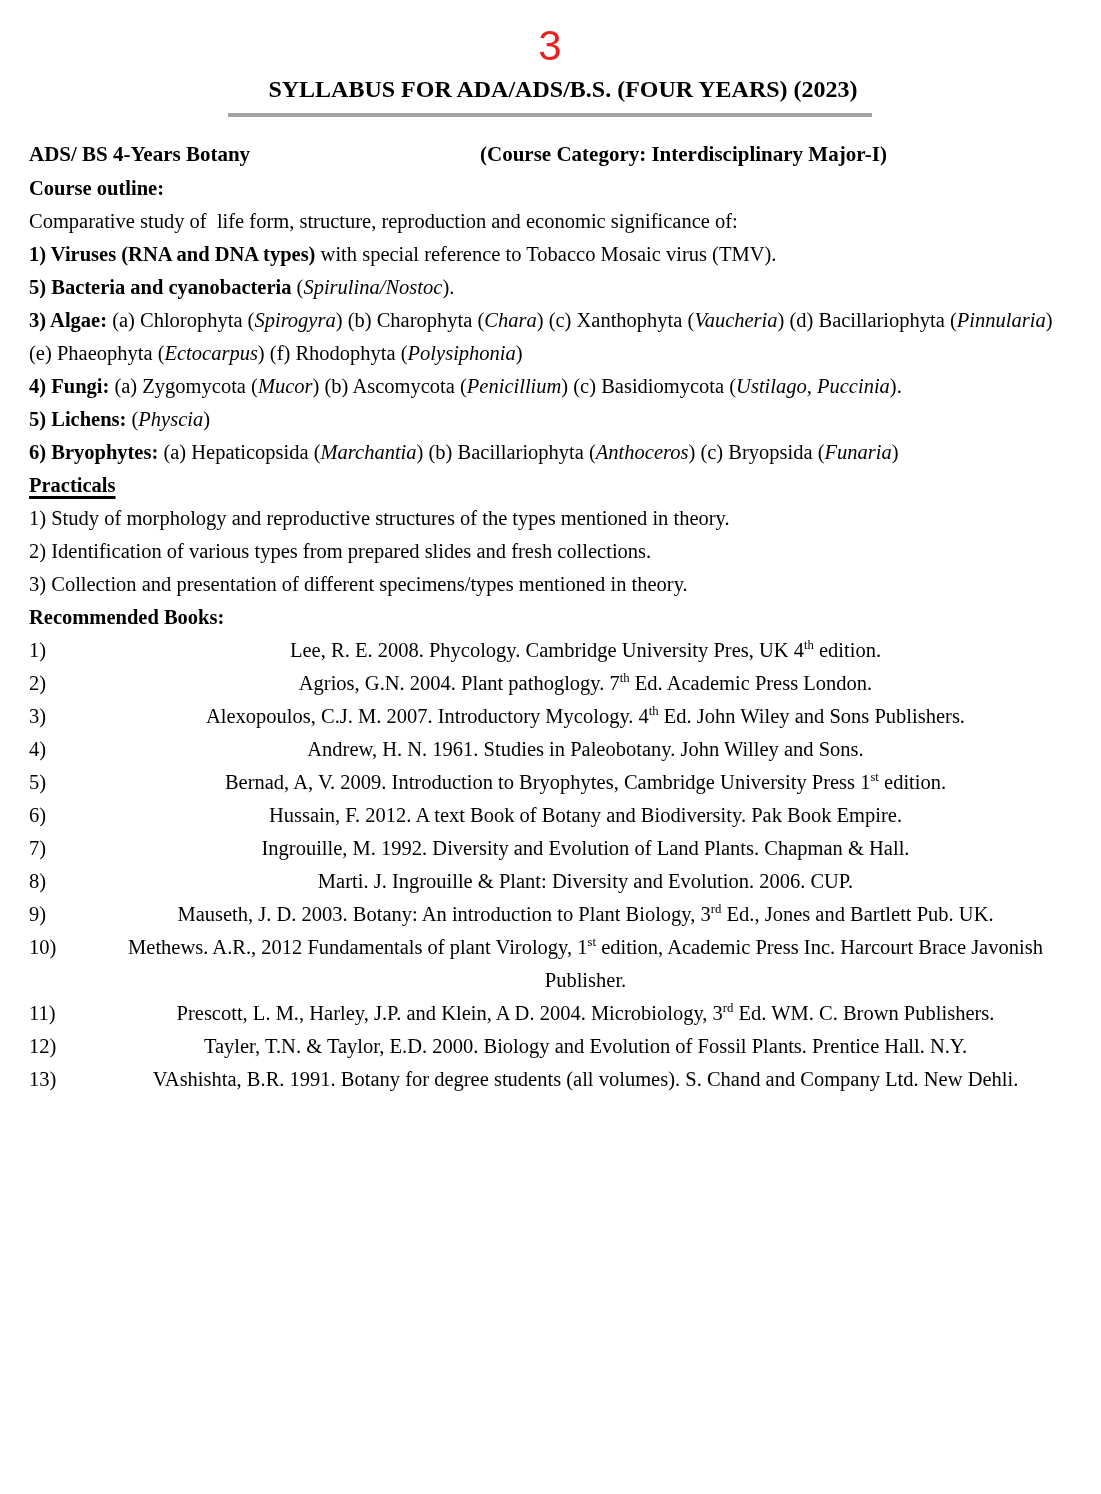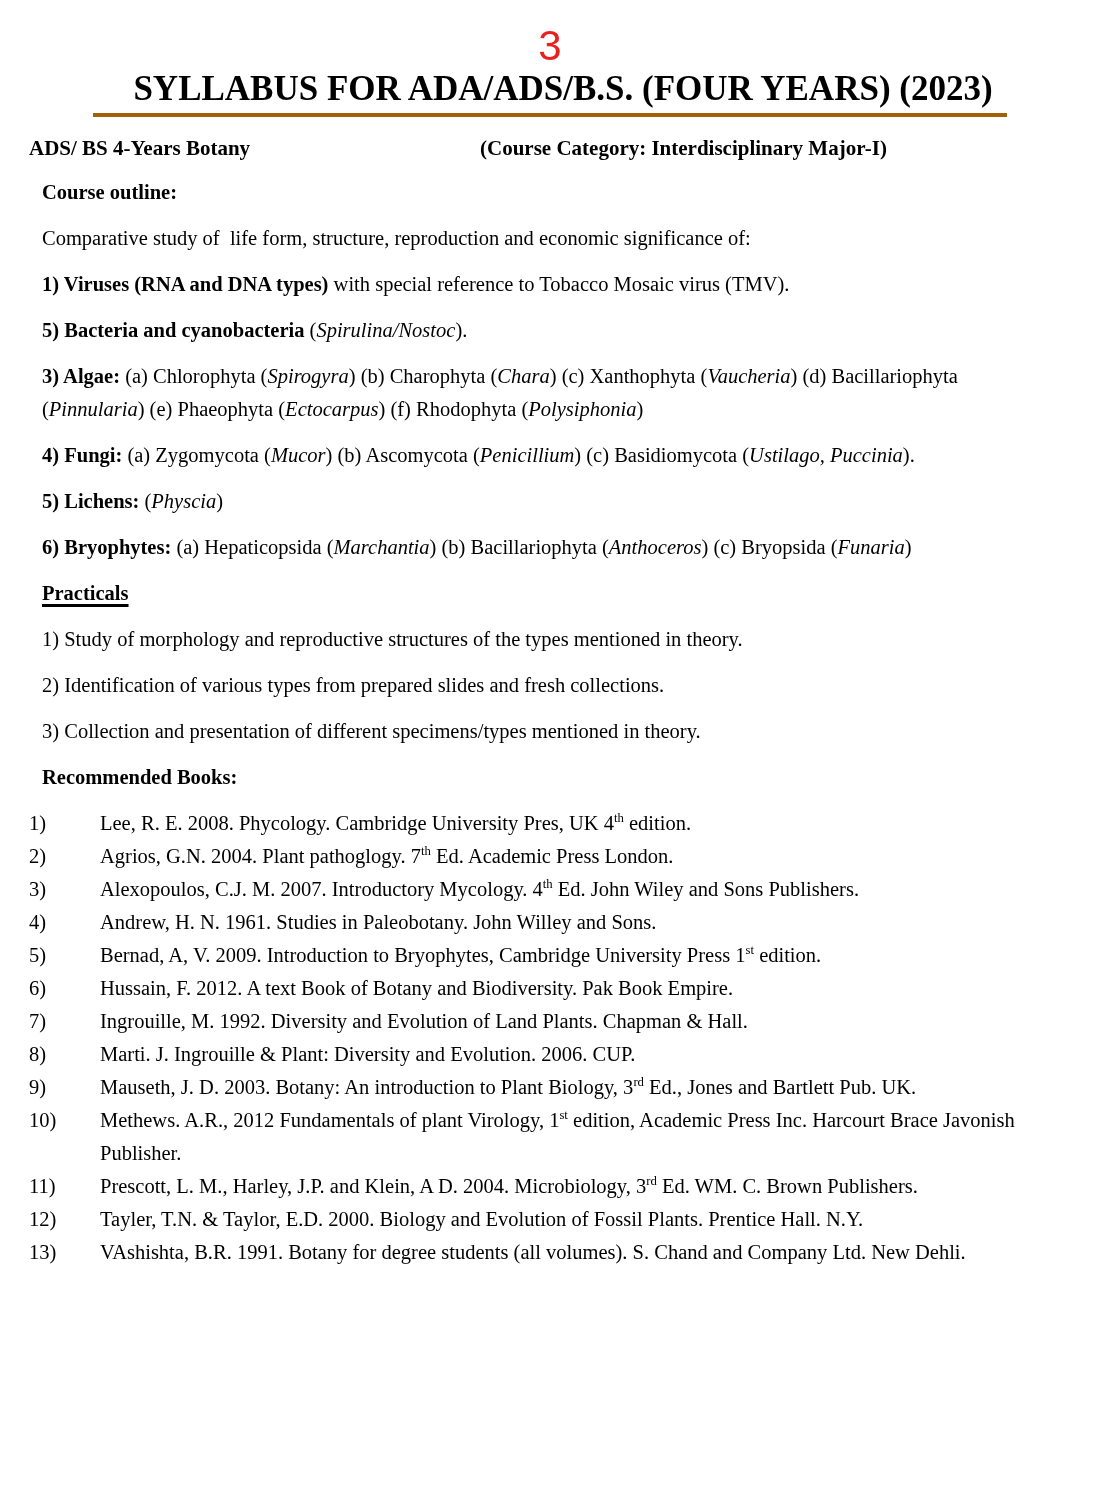--- a/index.html
+++ b/index.html
@@ -17,62 +17,62 @@
   .page-number {
     text-align: center;
     font-family: "Liberation Sans", "DejaVu Sans", sans-serif;
     font-size: 42px;
     line-height: 44px;
     font-weight: 400;
   }
   .heading-wrap { text-align: center; margin-top: 2px; }
   .heading {
     display: inline-block;
-    font-size: 35px;
+    font-size: 24px;
     line-height: 38px;
     font-weight: bold;
     white-space: nowrap;
-    border-bottom: 4px solid #a16207;
+    border-bottom: 4px solid #a3a3a3;
     padding: 0 14px 5px 40px;
   }
   .subtitle {
     text-align: center;
     font-size: 25px;
     line-height: 30px;
     font-weight: bold;
     margin-top: 6px;
   }
   .subtitle-label { letter-spacing: 3px; margin-right: 9px; }
-  .info { margin-top: 16px; font-weight: bold; font-size: 21px; }
+  .info { margin-top: 22px; font-weight: bold; font-size: 21px; }
   .info-row { display: flex; line-height: 30px; }
   .info-left { flex: 0 0 451px; }
   .info-right { flex: 1; }
   .content { margin-top: 3px; }
   .line {
-    margin: 13px;
+    margin: 0;
     font-size: 20.5px;
     line-height: 33px;
     white-space: pre-wrap;
   }
   .b { font-weight: bold; }
   .i { font-style: italic; }
   sup { font-size: 0.62em; line-height: 0; vertical-align: super; }
   .section-heading { font-weight: bold; }
   .u {
     text-decoration: underline;
     text-decoration-thickness: 2.5px;
     text-underline-offset: 4px;
   }
   .book {
     display: flex;
     font-size: 20.5px;
     line-height: 33px;
   }
   .book .num { flex: 0 0 71px; }
-  .book .btxt { flex: 1; }
+  .book .btxt { flex: 1; text-align: center; }
 </style>
 </head>
 <body>
 
 <div class="page">
 
   <div class="page-number" style="color: rgb(232, 32, 30);">3</div>
 
   <div class="heading-wrap">
     <span class="heading">SYLLABUS FOR ADA/ADS/B.S. (FOUR YEARS) (2023)</span>

